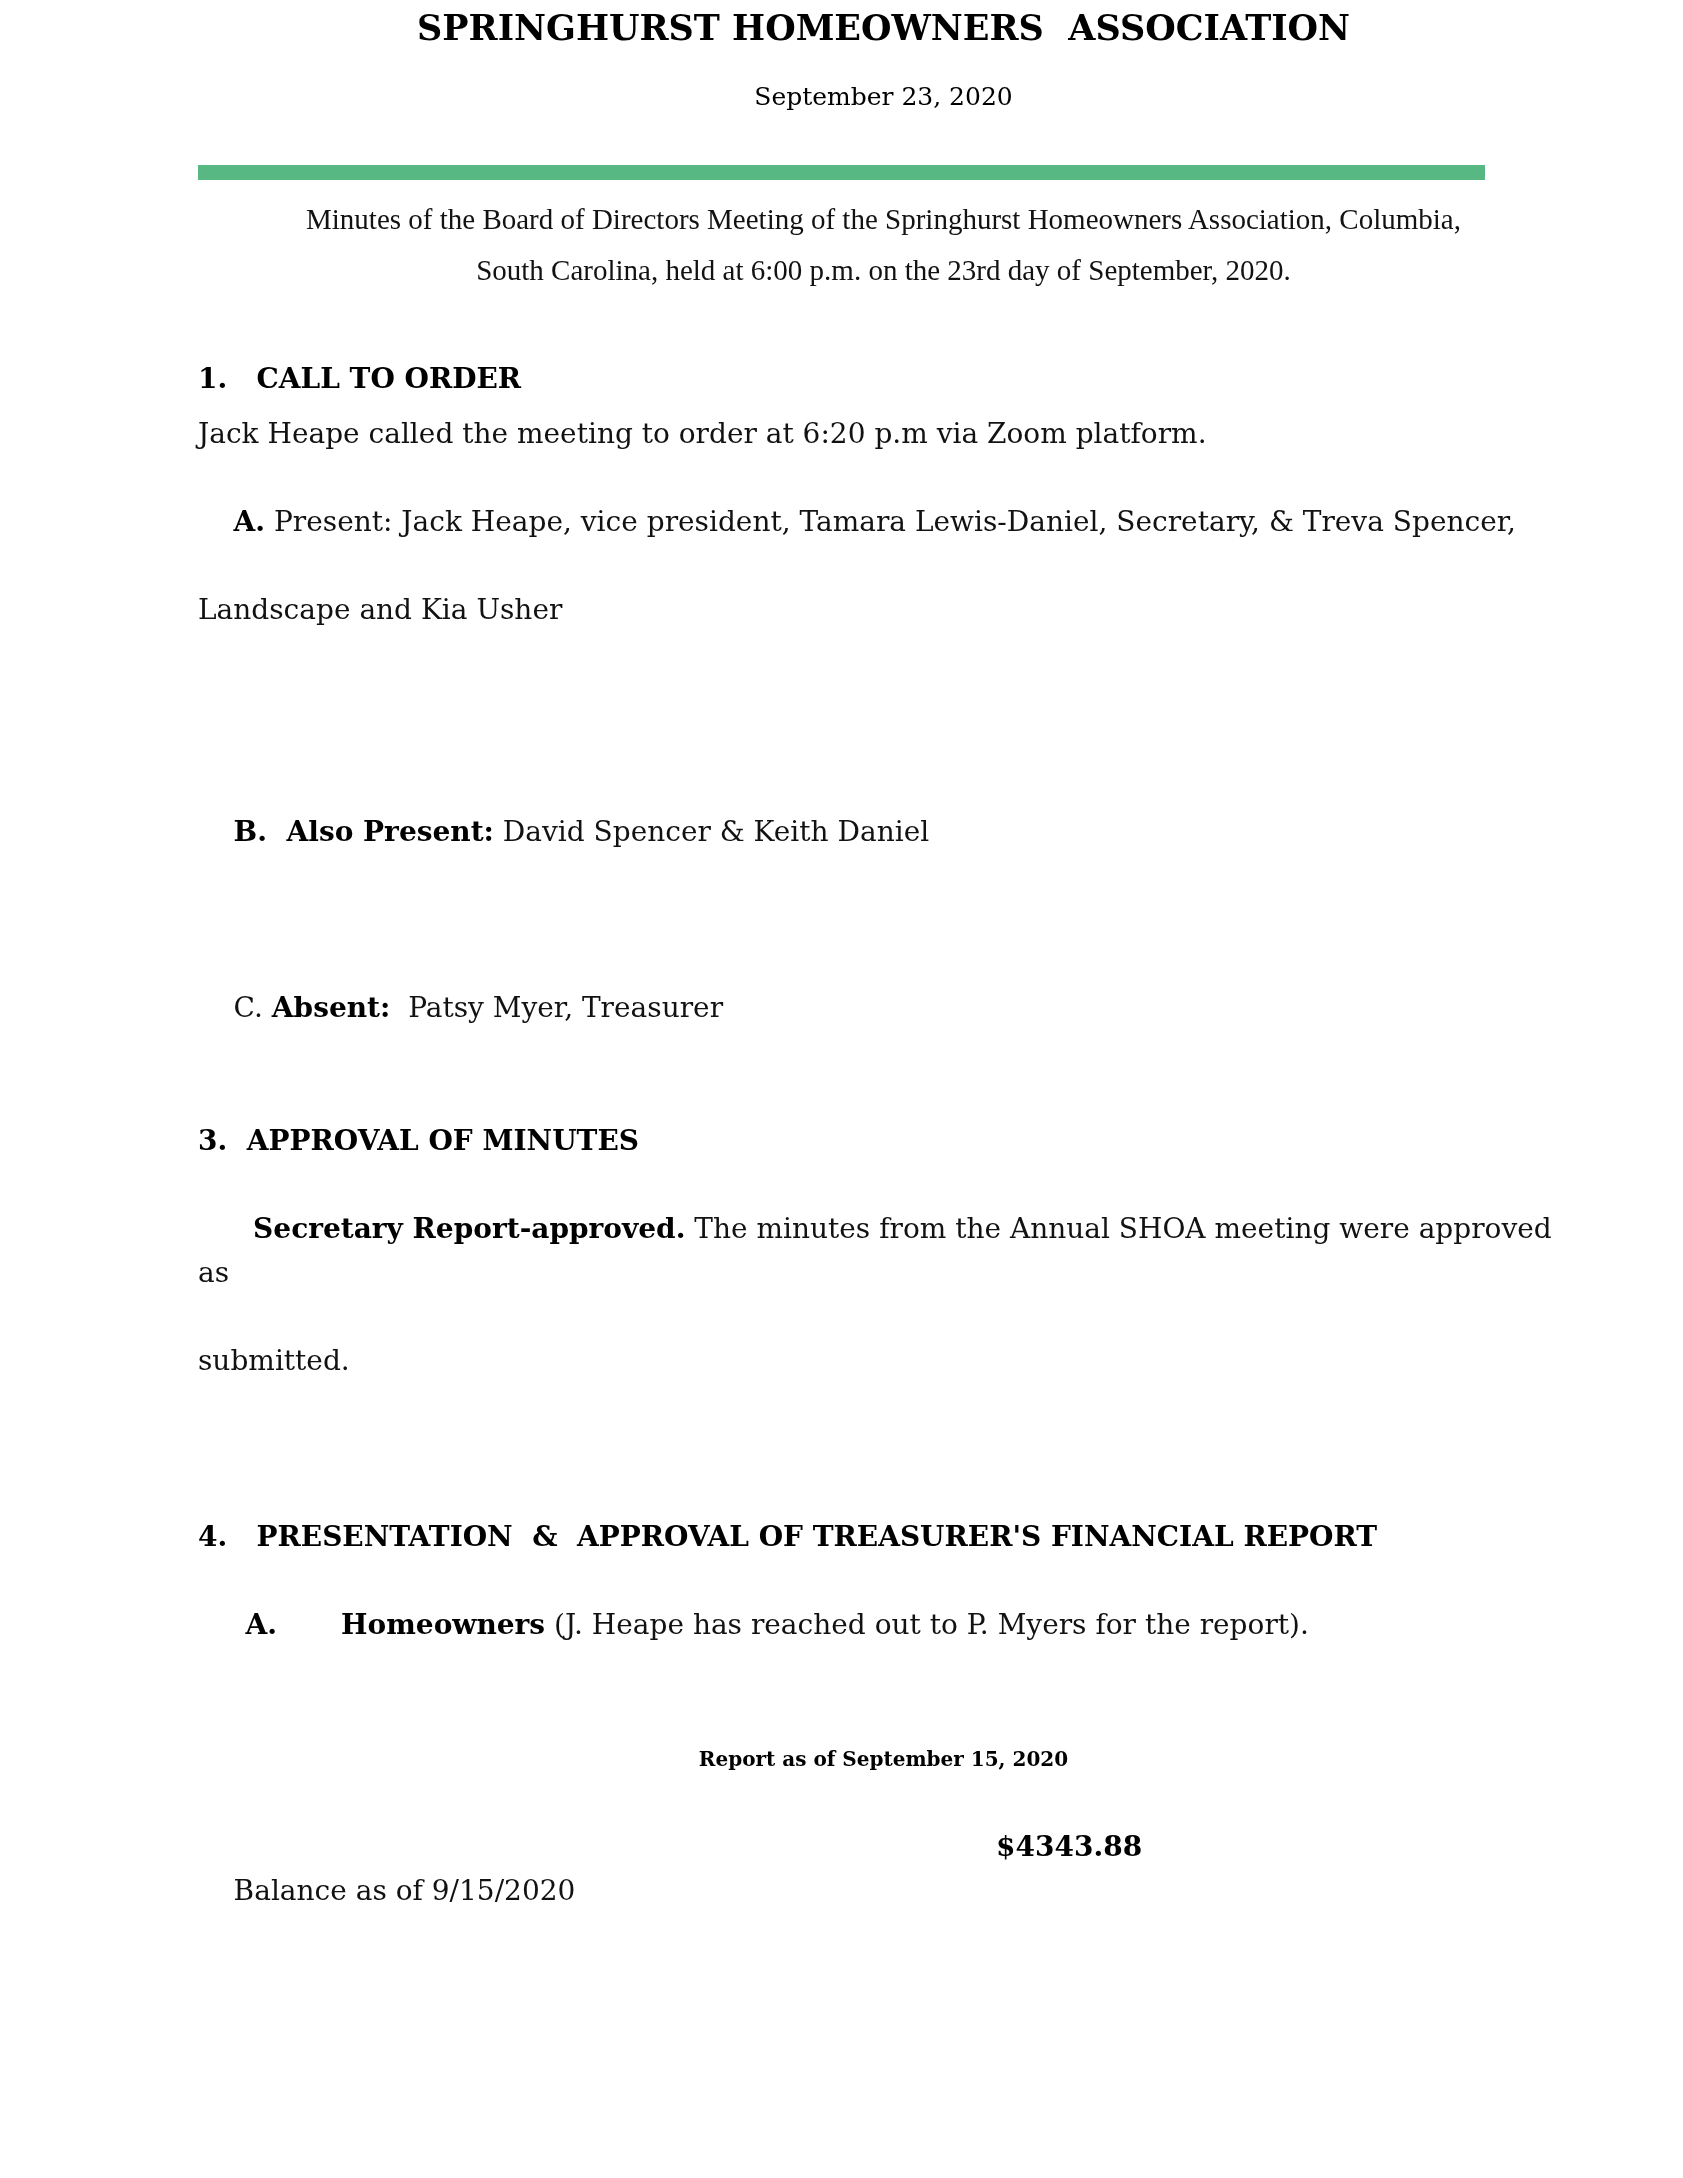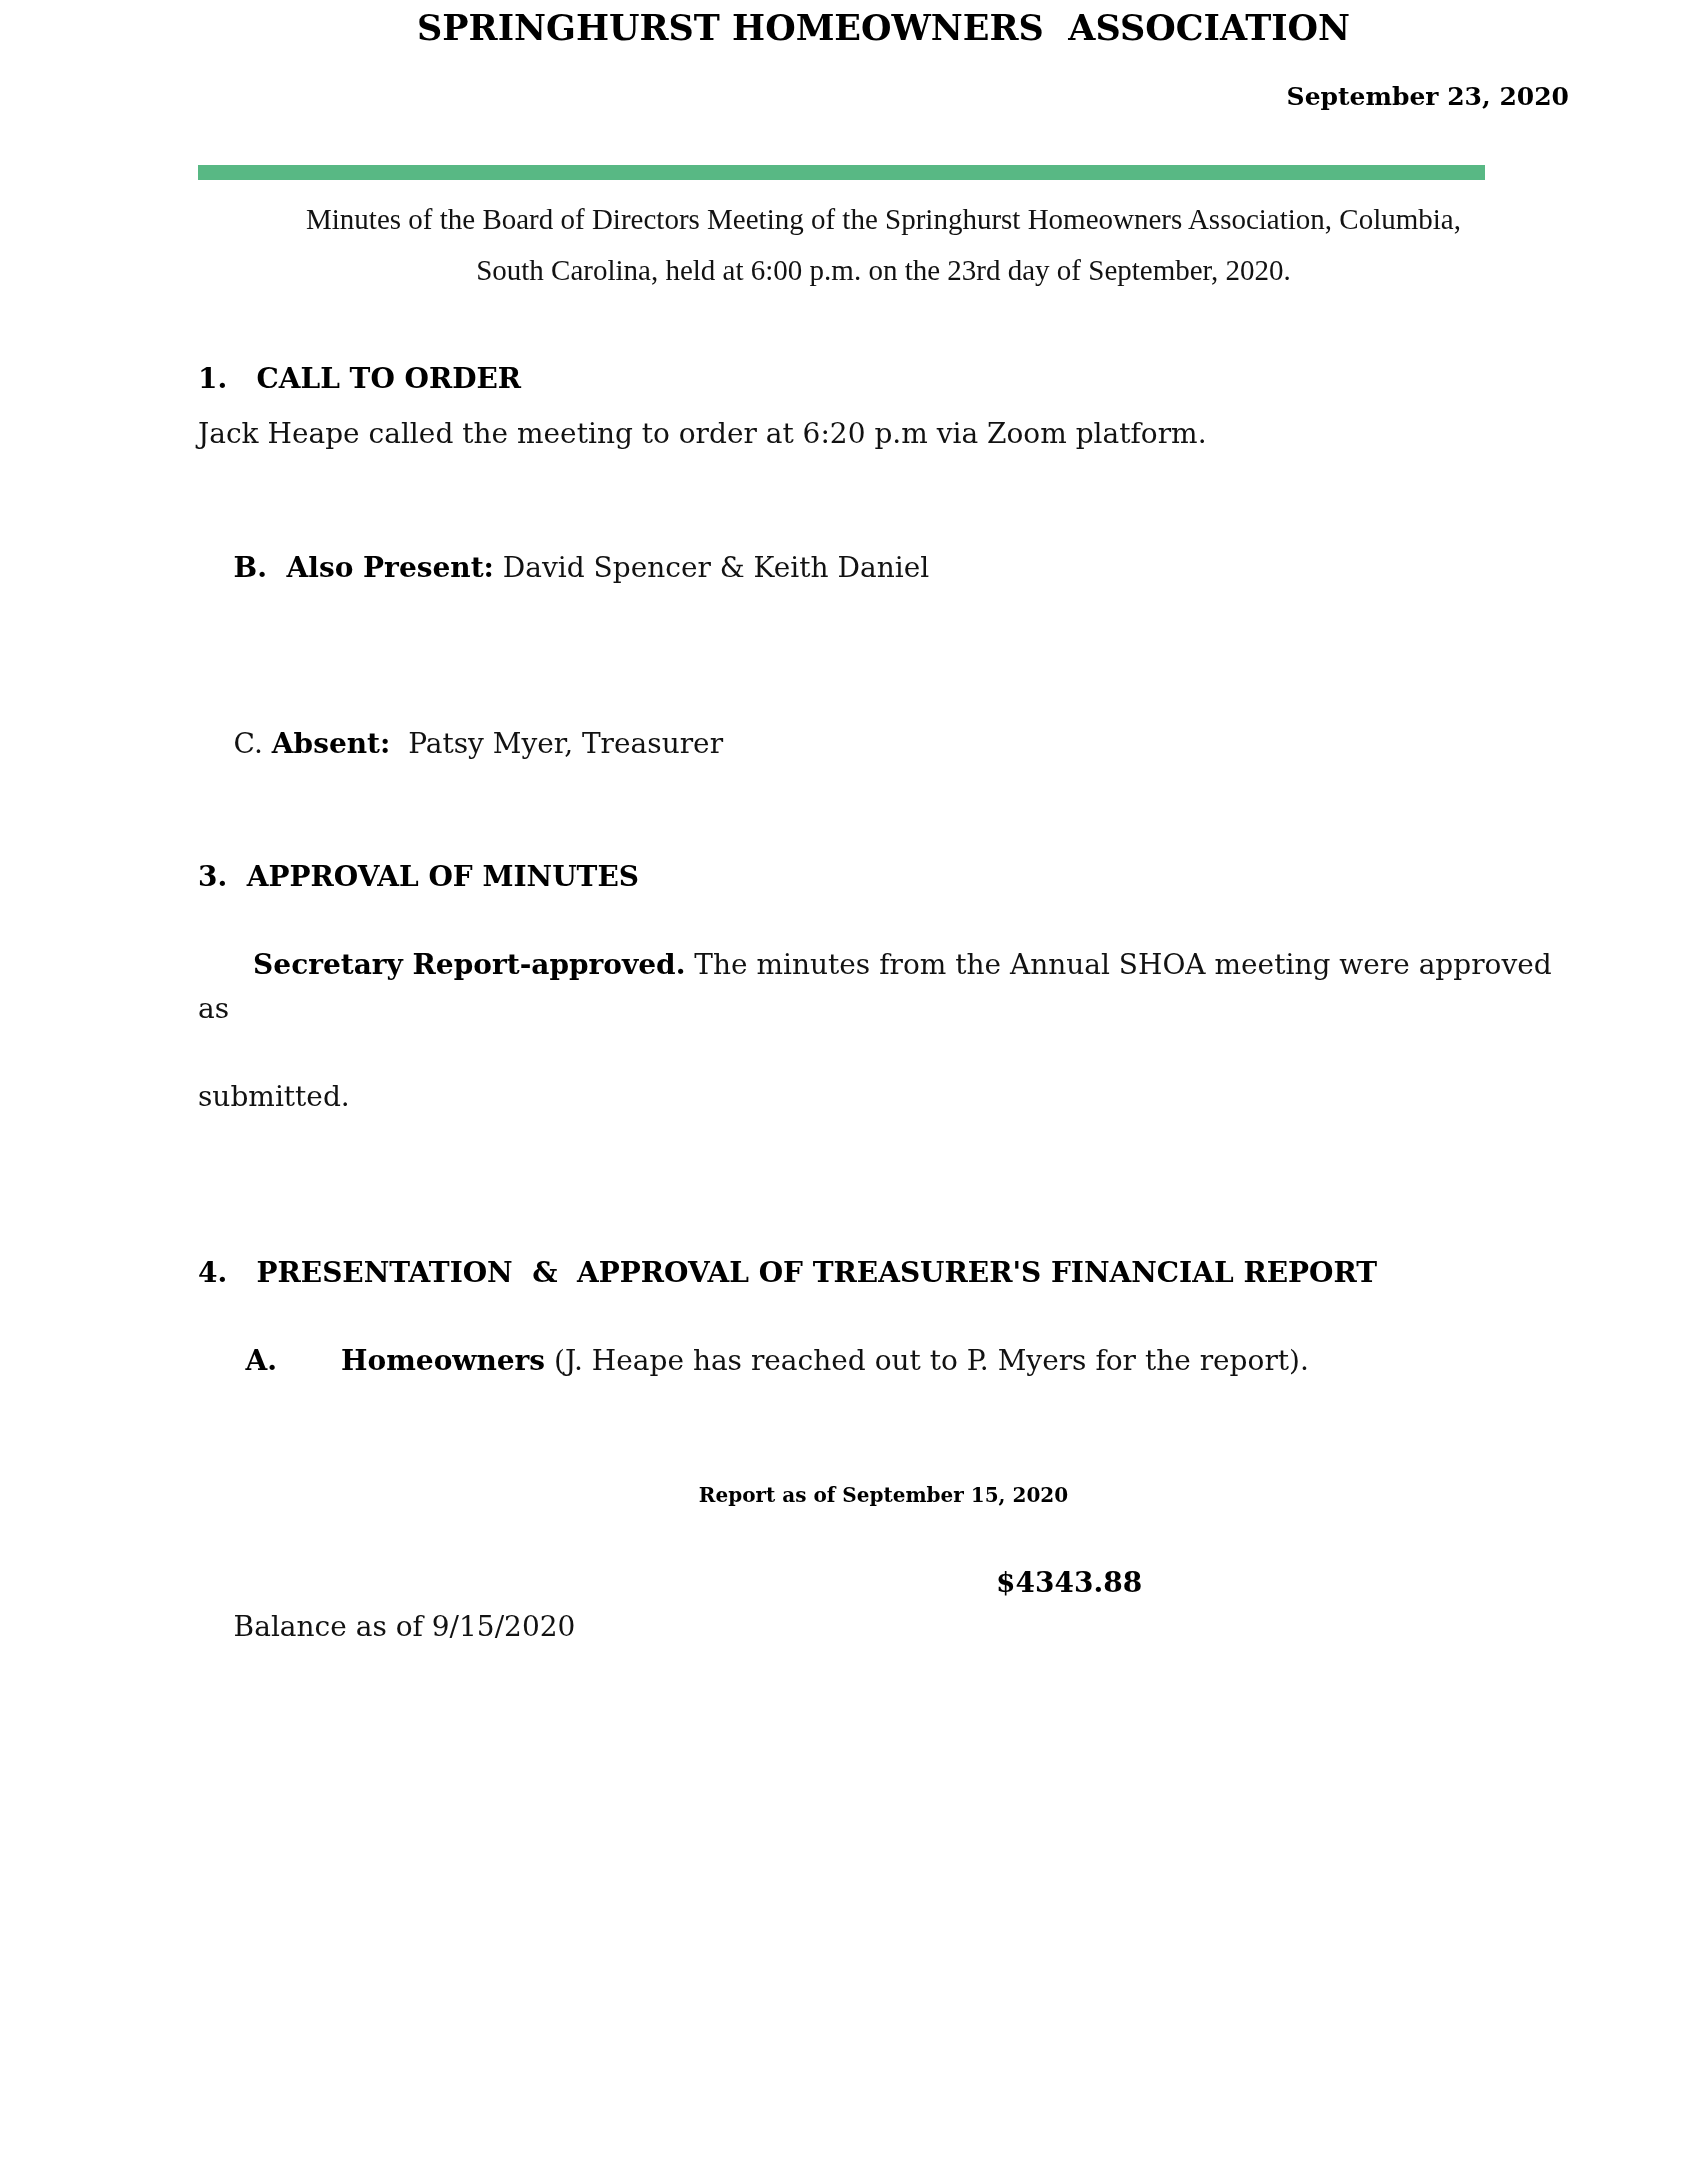--- a/index.html
+++ b/index.html
@@ -19,24 +19,24 @@
     font-family: "DejaVu Serif", serif;
     font-weight: 700;
     font-size: 35px;
     line-height: 44px;
     text-align: center;
     white-space: pre-wrap;
     color: #000;
   }
   .doc-date {
     margin-top: 30px;
-    font-weight: 700;
+    font-weight: 400;
     font-size: 25px;
     line-height: 34px;
-    text-align: right;
+    text-align: center;
     white-space: pre-wrap;
     color: #000;
   }
   .accent-bar {
     margin-top: 51px;
     height: 15px;
     width: 1287px;
     background: var(--accent-green, #58b884);
   }
   .intro {
@@ -91,20 +91,24 @@
   <div class="accent-bar"></div>
 
   <div class="intro">
     <div>Minutes of the Board of Directors Meeting of the Springhurst Homeowners Association, Columbia,</div>
     <div>South Carolina, held at 6:00 p.m. on the 23rd  day of September, 2020.</div>
   </div>
 
   <div class="heading mt-h1">1.   CALL TO ORDER</div>
   <div class="body-line mt-11">Jack Heape called the meeting to order at 6:20 p.m via Zoom platform.</div>
 
+  <div class="body-line mt-0">
+    <span class="b">A.</span><span> Present: Jack Heape, vice president, Tamara Lewis-Daniel, Secretary, &amp; Treva Spencer,</span>
+    <span class="block">Landscape and Kia Usher</span>
+  </div>
 
   <div class="body-line mt-46">
     <span class="b">B.  Also Present:</span><span> David Spencer &amp; Keith Daniel</span>
   </div>
 
   <div class="body-line mt-44">
     <span>C. </span><span class="b">Absent:</span><span>  Patsy Myer, Treasurer</span>
   </div>
 
   <div class="heading mt-45">3.  APPROVAL OF MINUTES</div>

